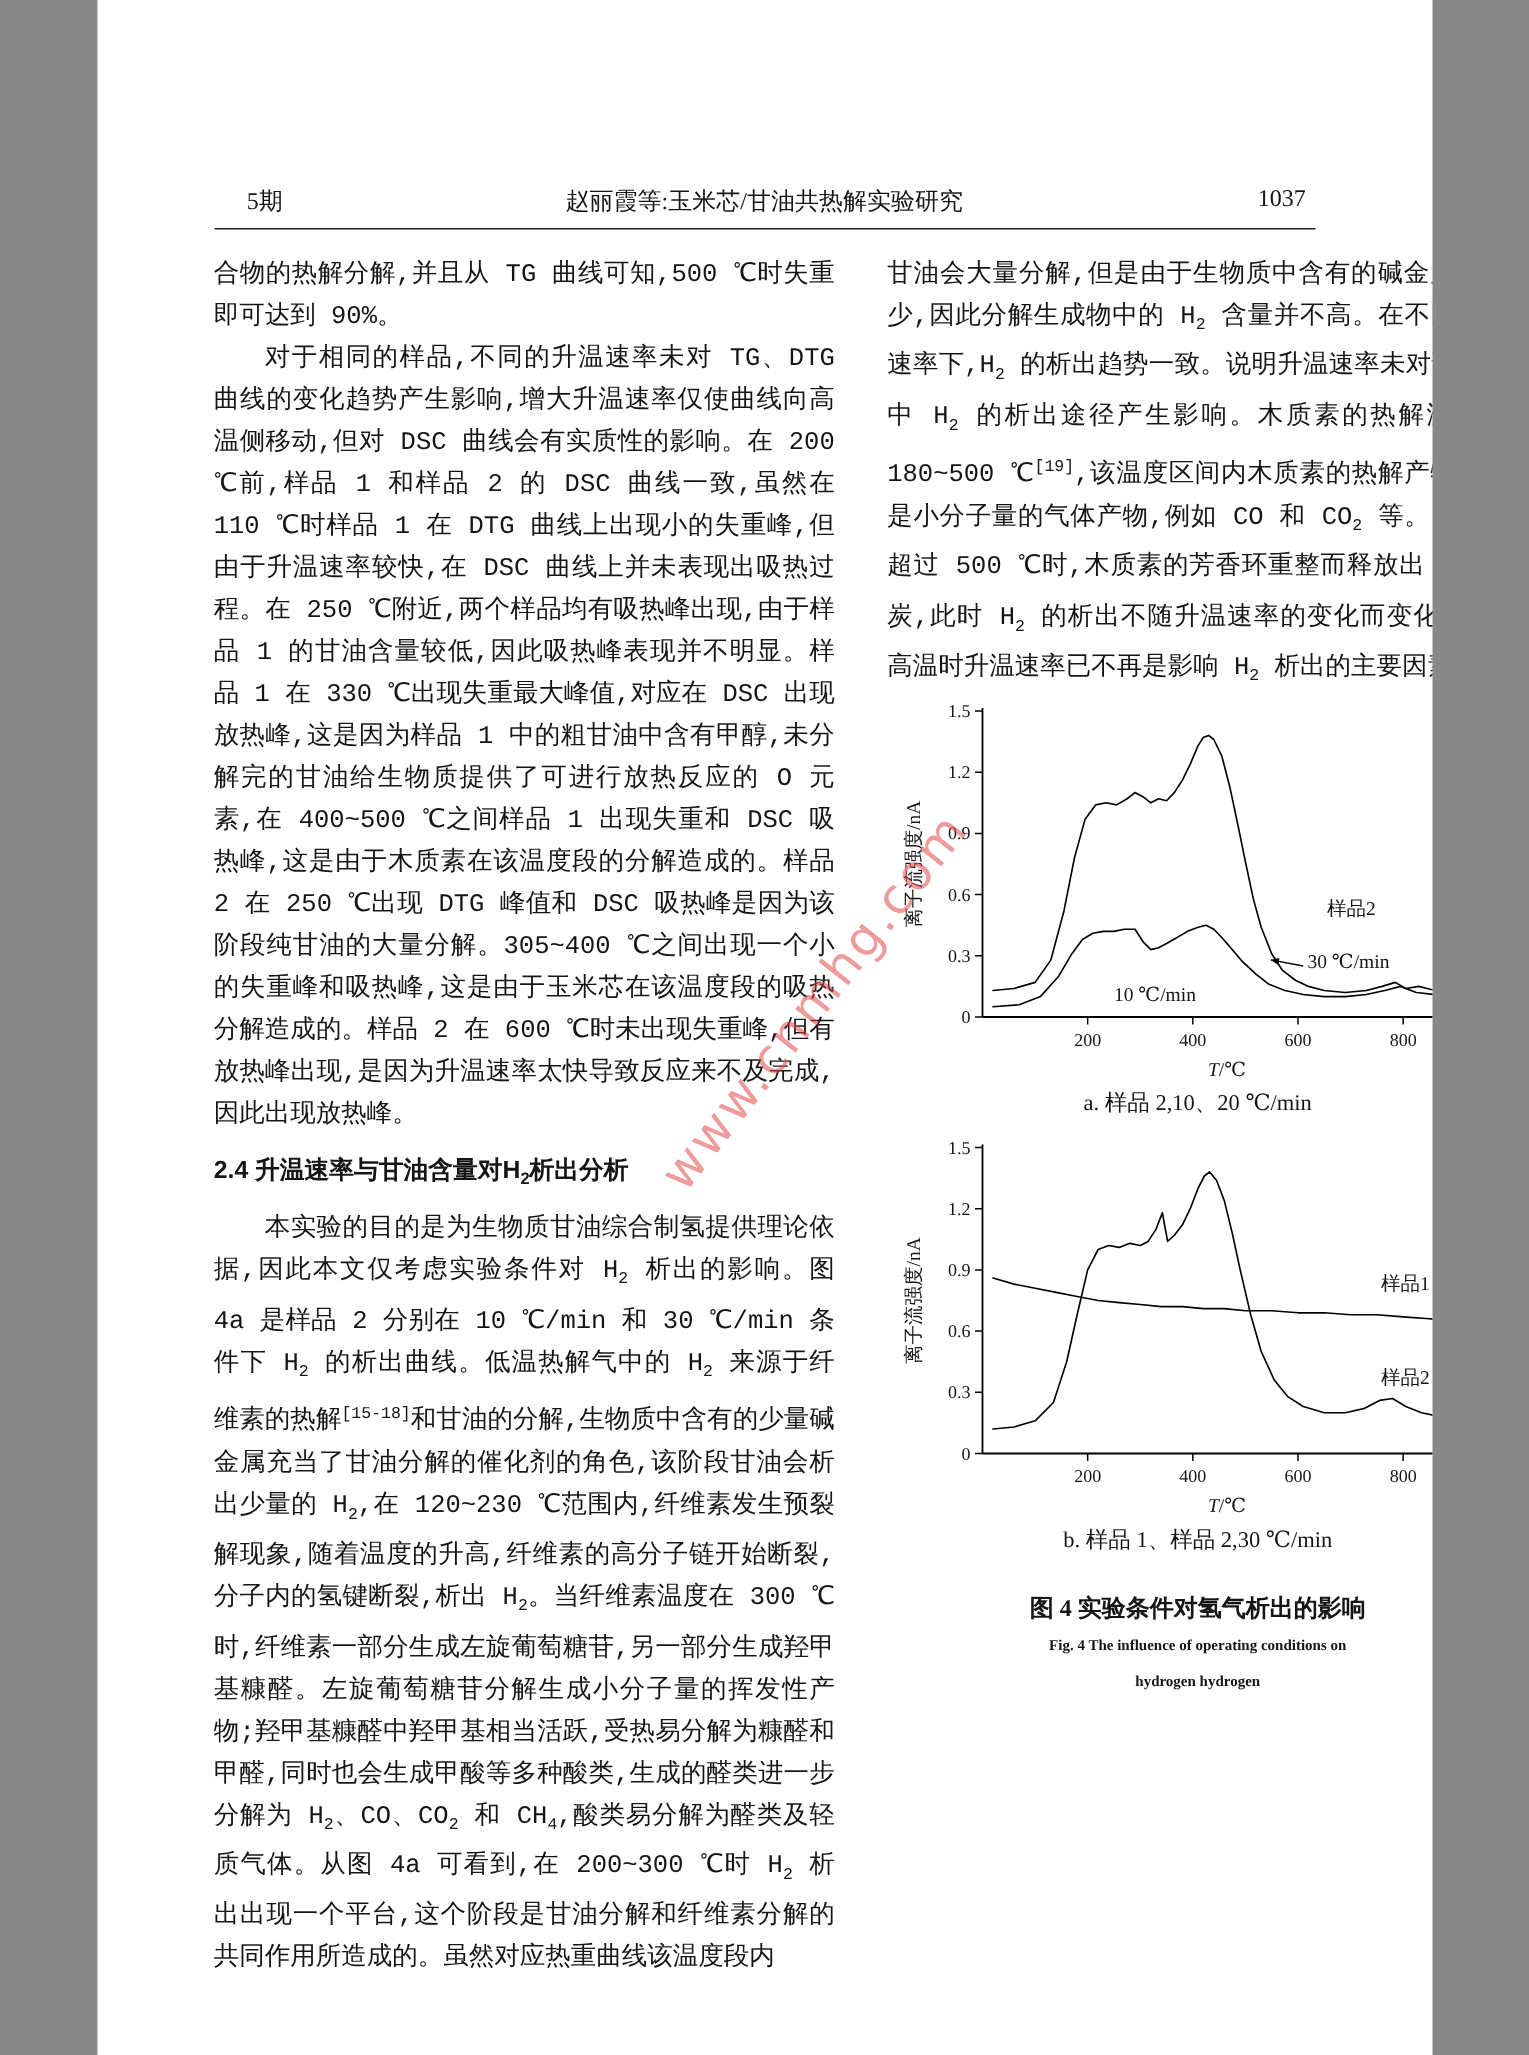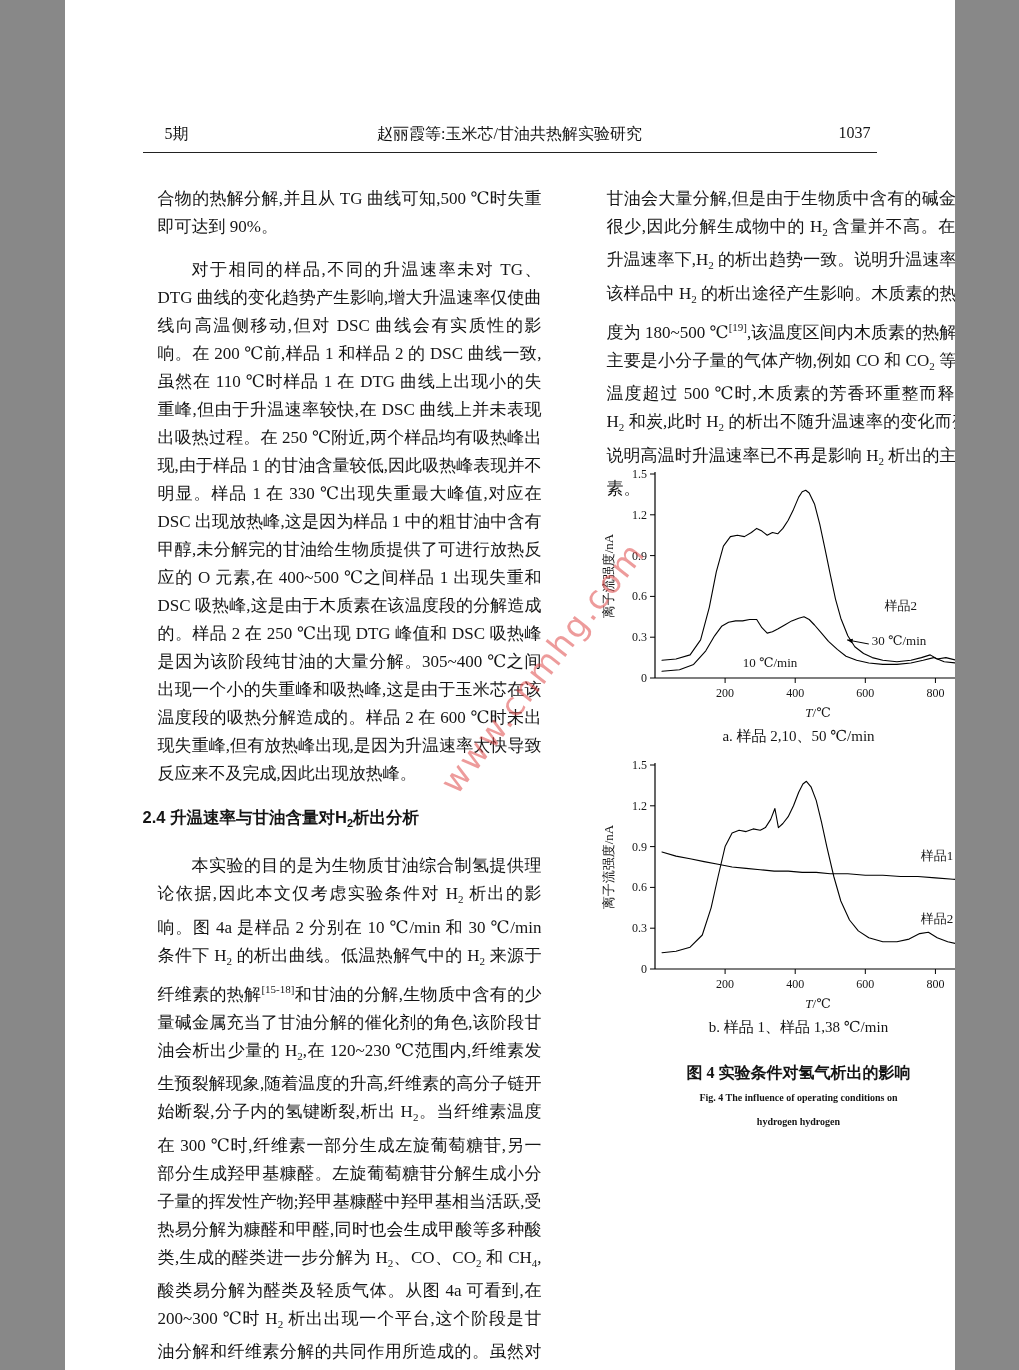--- a/index.html
+++ b/index.html
@@ -11,21 +11,21 @@
   .hdr-issue   { position:absolute; left:100px; top:124px; font-size:16px; }
   .hdr-title   { position:absolute; left:0; right:0; top:124px; text-align:center; font-size:16px; }
   .hdr-page    { position:absolute; right:84px; top:124px; font-size:16px; }
   .hdr-rule    { position:absolute; left:78px; right:78px; top:152px; border-top:1.6px solid #222; height:0; }
 
   .col-left        { position:absolute; left:78px;  top:170px; width:414px; }
   .col-right-top   { position:absolute; left:527px; top:170px; width:414px; }
   .figure-block    { position:absolute; left:527px; top:464px; width:414px; text-align:center; }
   .col-right-bottom{ position:absolute; left:527px; top:1106px; width:414px; }
 
-  p.body-par { margin:15px; font-size:17px; line-height:28px; text-align:justify; }
+  p.body-par { margin:0; font-size:17px; line-height:28px; text-align:justify;font-family:Liberation Mono, monospace; }
   p.indent   { text-indent:2em; }
   .section-heading {
     font-family:"Liberation Sans","DejaVu Sans",sans-serif;
     font-size:16.5px; font-weight:bold; line-height:28px; margin:8px 0 6px 0;
   }
   sup { font-size:11px; }
   sub { font-size:11px; }
 
   .chart-svg { display:block; margin:0 auto; }
   svg text { font-family:"Liberation Serif","DejaVu Serif",serif; fill:#151515; }
@@ -89,21 +89,21 @@
         <text transform="translate(14,112) rotate(-90)" text-anchor="middle" font-size="13">离子流强度/nA</text>
         <text x="219" y="253" text-anchor="middle" font-size="13"><tspan font-style="italic">T</tspan><tspan>/℃</tspan></text>
         <polyline points="63.0,196.3 77.0,195.0 91.1,190.9 101.6,175.9 110.3,143.3 117.3,107.9 124.4,82.1 131.4,72.6 138.4,71.2 145.4,72.6 152.4,68.5 157.7,64.4 162.9,67.1 168.2,71.2 173.4,68.5 178.7,69.8 183.9,64.4 189.2,56.2 194.5,45.4 199.7,33.1 203.2,27.7 206.7,26.3 210.2,29.0 215.5,39.9 220.8,60.3 226.0,84.8 231.3,110.6 236.5,135.1 241.8,154.2 248.8,171.8 255.8,182.7 264.6,189.5 273.3,193.6 283.8,196.3 297.9,197.7 311.9,196.3 322.4,193.6 331.2,190.9 338.2,195.0 346.9,193.6 357.5,196.3 371.5,197.7" fill="none" stroke="#000" stroke-width="1.1" stroke-linejoin="round" stroke-linecap="round"></polyline>
         <polyline points="63.0,207.2 80.5,205.8 94.6,200.4 106.8,186.8 115.6,171.8 122.6,162.3 129.6,158.2 136.6,156.9 143.6,156.9 150.6,155.5 157.7,155.5 162.9,163.7 168.2,169.1 173.4,167.8 178.7,165.0 185.7,161.0 192.7,156.9 199.7,154.2 205.0,152.8 210.2,155.5 215.5,161.0 222.5,169.1 229.5,177.3 238.3,185.4 247.0,192.2 257.6,196.3 269.8,199.0 283.8,200.4 297.9,200.4 311.9,199.0 324.2,196.3 334.7,193.6 345.2,197.7 357.5,199.0 371.5,200.4" fill="none" stroke="#000" stroke-width="1.1" stroke-linejoin="round" stroke-linecap="round"></polyline>
         <text x="285.60215053763443" y="146" font-size="13">样品2</text>
         <text x="272.6322580645161" y="181.36" font-size="13">30 ℃/min</text>
         <text x="143.63440860215053" y="203.12" font-size="13">10 ℃/min</text>
         <line x1="269.8279569892473" y1="180" x2="248.09462365591398" y2="175.92000000000002" stroke="#000" stroke-width="1"></line>
         <polygon points="248.09462365591398,175.92000000000002 253.95721095795273,174.64325800336405 253.0950062111719,179.23604799438615" fill="#000"></polygon>
       </svg>
-    <div class="fig-caption">a. 样品 2,10、50 ℃/min</div>
+    <div class="fig-caption">a. 样品 2,10、20 ℃/min</div>
 
     <svg class="chart-svg" viewBox="0 0 400 258" width="400" height="258">
         <line x1="56" y1="8" x2="56" y2="214" stroke="#000" stroke-width="1.2"></line>
         <line x1="56" y1="214" x2="382" y2="214" stroke="#000" stroke-width="1.2"></line>
         <line x1="51" y1="214" x2="56" y2="214" stroke="#000" stroke-width="1"></line>
         <text x="48" y="218" text-anchor="end" font-size="12">0</text>
         <line x1="51" y1="173.2" x2="56" y2="173.2" stroke="#000" stroke-width="1"></line>
         <text x="48" y="177.2" text-anchor="end" font-size="12">0.3</text>
         <line x1="51" y1="132.4" x2="56" y2="132.4" stroke="#000" stroke-width="1"></line>
         <text x="48" y="136.4" text-anchor="end" font-size="12">0.6</text>
@@ -121,21 +121,21 @@
         <text x="266.3225806451613" y="233" text-anchor="middle" font-size="12">600</text>
         <line x1="336.4301075268817" y1="214" x2="336.4301075268817" y2="219" stroke="#000" stroke-width="1"></line>
         <text x="336.4301075268817" y="233" text-anchor="middle" font-size="12">800</text>
         <text transform="translate(14,112) rotate(-90)" text-anchor="middle" font-size="13">离子流强度/nA</text>
         <text x="219" y="253" text-anchor="middle" font-size="13"><tspan font-style="italic">T</tspan><tspan>/℃</tspan></text>
         <polyline points="63.0,97.0 77.0,101.1 91.1,103.8 105.1,106.6 119.1,109.3 133.1,112.0 147.1,113.4 161.2,114.7 175.2,116.1 189.2,116.1 203.2,117.4 217.2,117.4 231.3,118.8 248.8,118.8 266.3,120.2 283.8,120.2 301.4,121.5 318.9,121.5 336.4,122.9 354.0,124.2 371.5,125.6" fill="none" stroke="#000" stroke-width="1.1" stroke-linejoin="round" stroke-linecap="round"></polyline>
         <polyline points="63.0,197.7 77.0,196.3 91.1,192.2 103.3,180.0 112.1,152.8 119.1,121.5 126.1,91.6 133.1,78.0 140.1,75.3 147.1,76.6 154.2,73.9 161.2,75.3 166.4,72.6 171.7,64.4 175.9,53.5 179.4,72.6 183.9,68.5 189.2,61.7 194.5,50.8 199.7,37.2 203.9,29.0 207.4,26.3 212.0,31.8 217.2,45.4 222.5,67.1 227.8,91.6 234.8,121.5 241.8,146.0 250.5,165.0 259.3,175.9 269.8,182.7 283.8,186.8 297.9,186.8 310.1,184.1 320.7,178.6 329.4,177.3 338.2,182.7 348.7,186.8 361.0,189.5 371.5,190.9" fill="none" stroke="#000" stroke-width="1.1" stroke-linejoin="round" stroke-linecap="round"></polyline>
         <text x="321.7075268817204" y="105.2" font-size="13">样品1</text>
         <text x="321.7075268817204" y="167.76" font-size="13">样品2</text>
       </svg>
-    <div class="fig-caption">b. 样品 1、样品 1,38 ℃/min</div>
+    <div class="fig-caption">b. 样品 1、样品 2,30 ℃/min</div>
 
     <div class="fig-title">图 4  实验条件对氢气析出的影响</div>
     <div class="fig-en">Fig. 4  The influence of operating conditions on</div>
     <div class="fig-en">hydrogen hydrogen</div>
   </div>
 
 
   <div class="watermark">www.cnmhg.com</div>
 
 </div>

